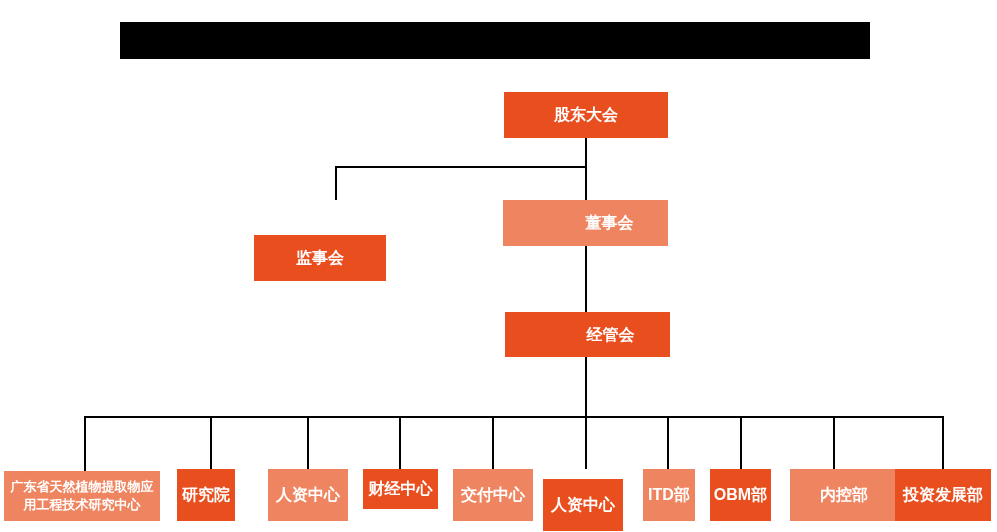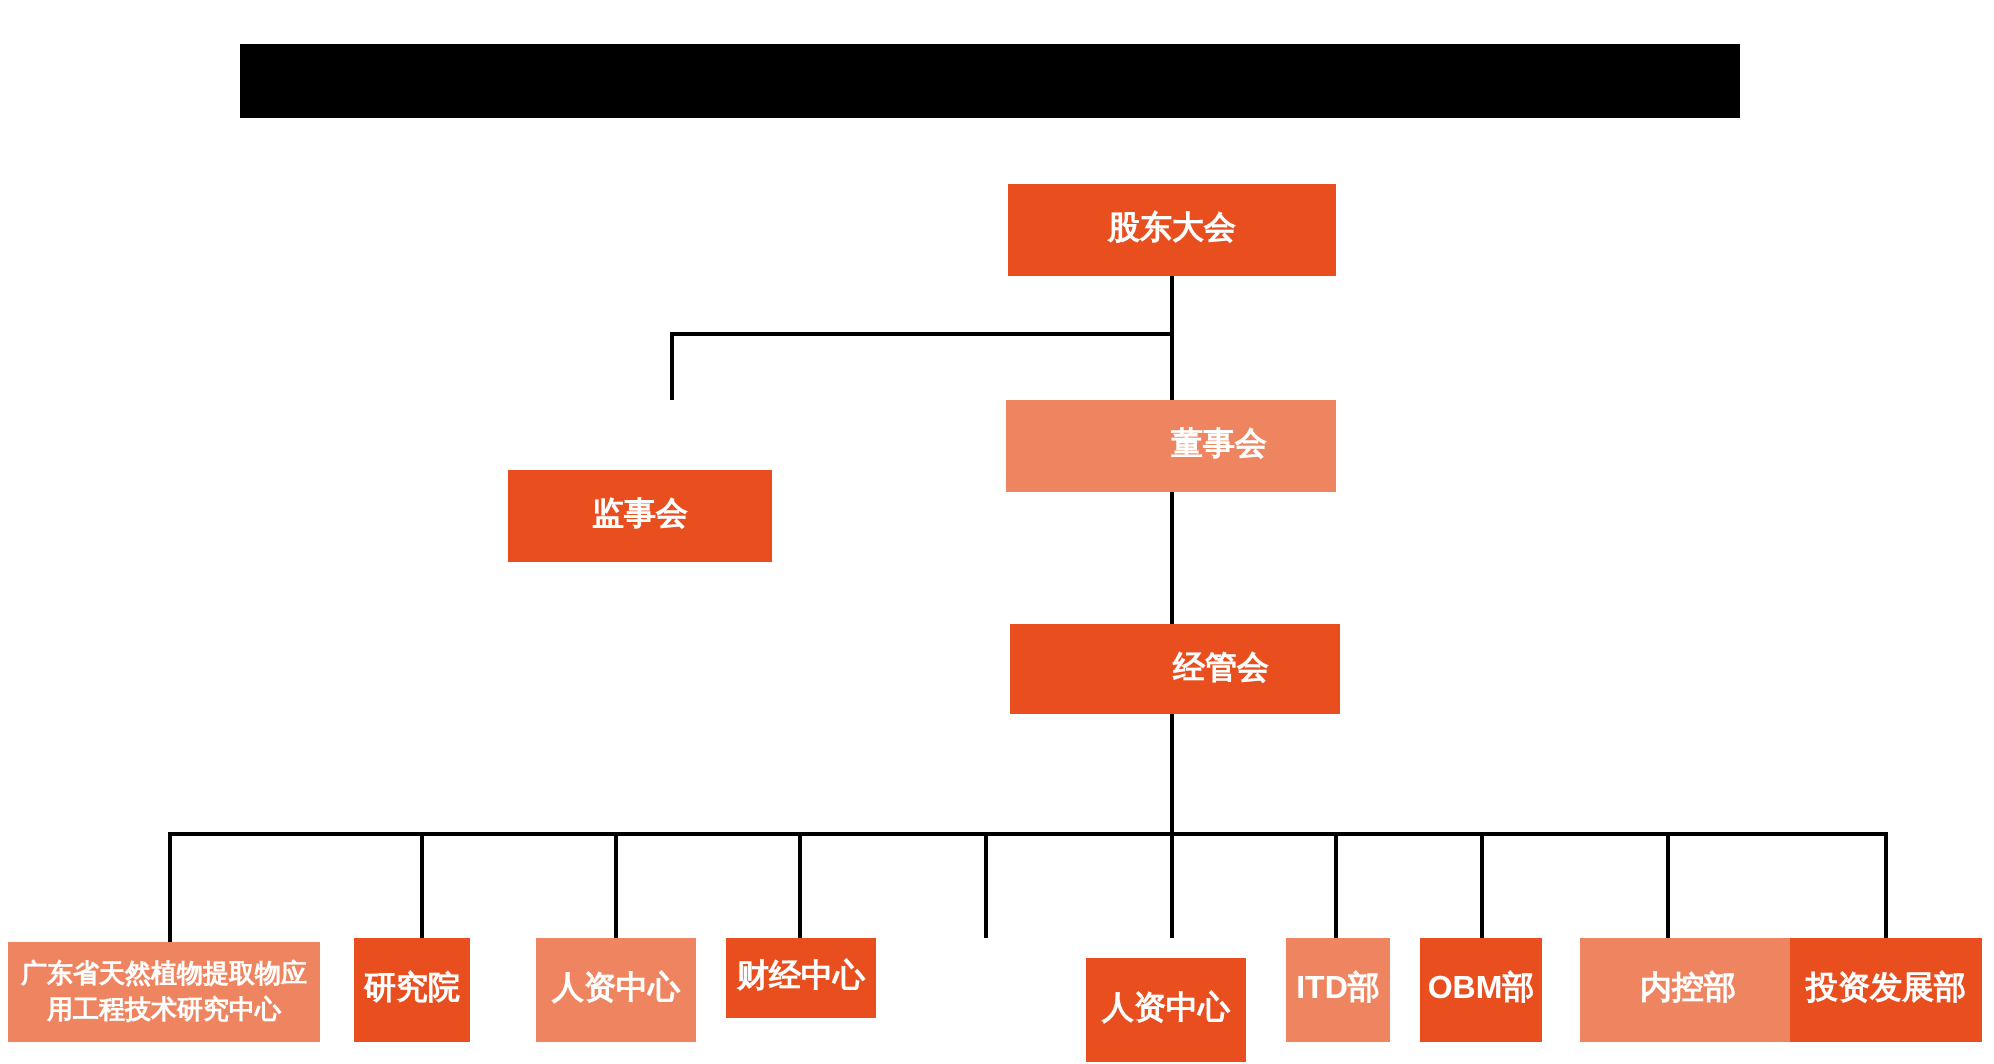--- a/index.html
+++ b/index.html
@@ -87,20 +87,23 @@
   </div>
   <div class="node primary" style="left:177px; top:469px; width:58px; height:52px;">
     <span>研究院</span>
   </div>
   <div class="node secondary" style="left:268px; top:469px; width:80px; height:52px;">
     <span>人资中心</span>
   </div>
   <div class="node primary" style="left:363px; top:469px; width:75px; height:40px;">
     <span>财经中心</span>
   </div>
+  <div class="node secondary" style="left:453px; top:469px; width:80px; height:52px;">
+    <span>交付中心</span>
+  </div>
   <div class="node primary" style="left:543px; top:469px; width:80px; height:52px;margin-top:10px;">
     <span>人资中心</span>
   </div>
   <div class="node secondary" style="left:643px; top:469px; width:52px; height:52px;">
     <span>ITD部</span>
   </div>
   <div class="node primary" style="left:710px; top:469px; width:61px; height:52px;">
     <span>OBM部</span>
   </div>
   <div class="node secondary" style="left:790px; top:469px; width:108px; height:52px;">

